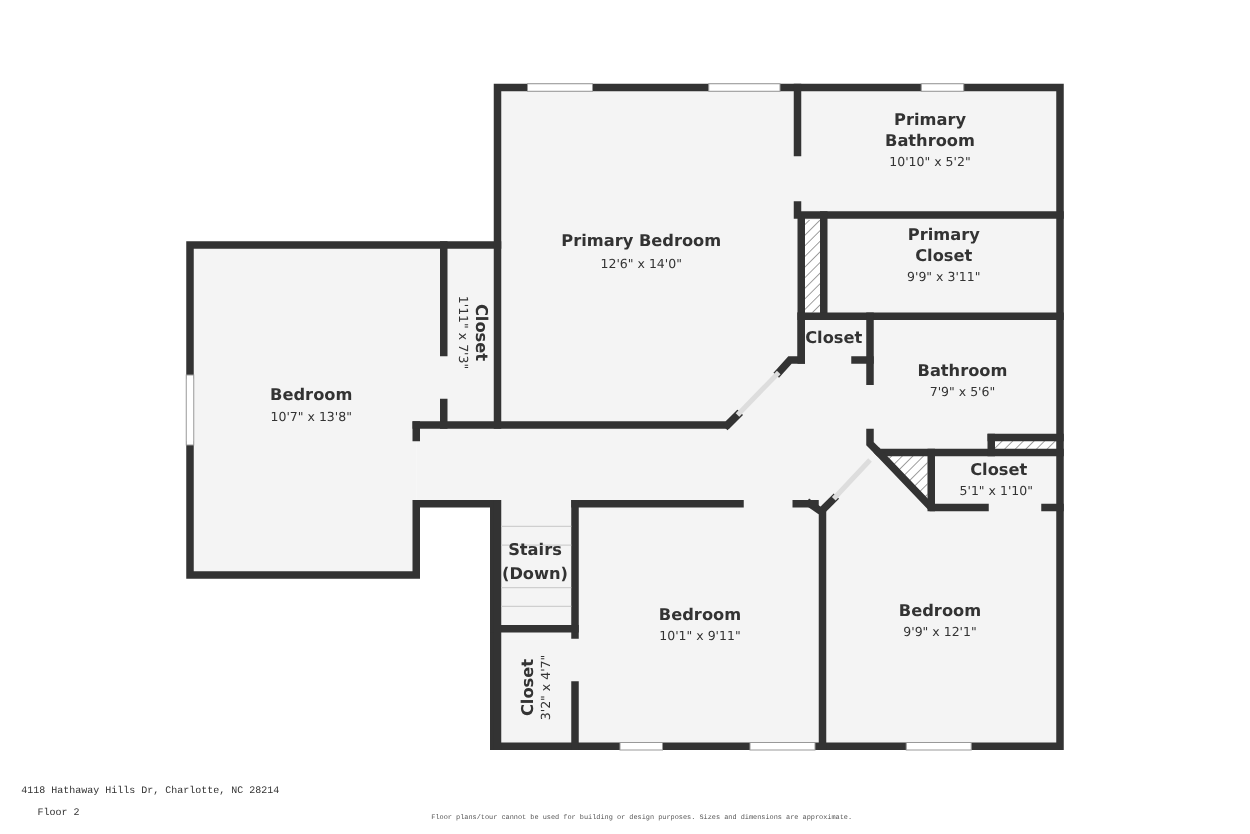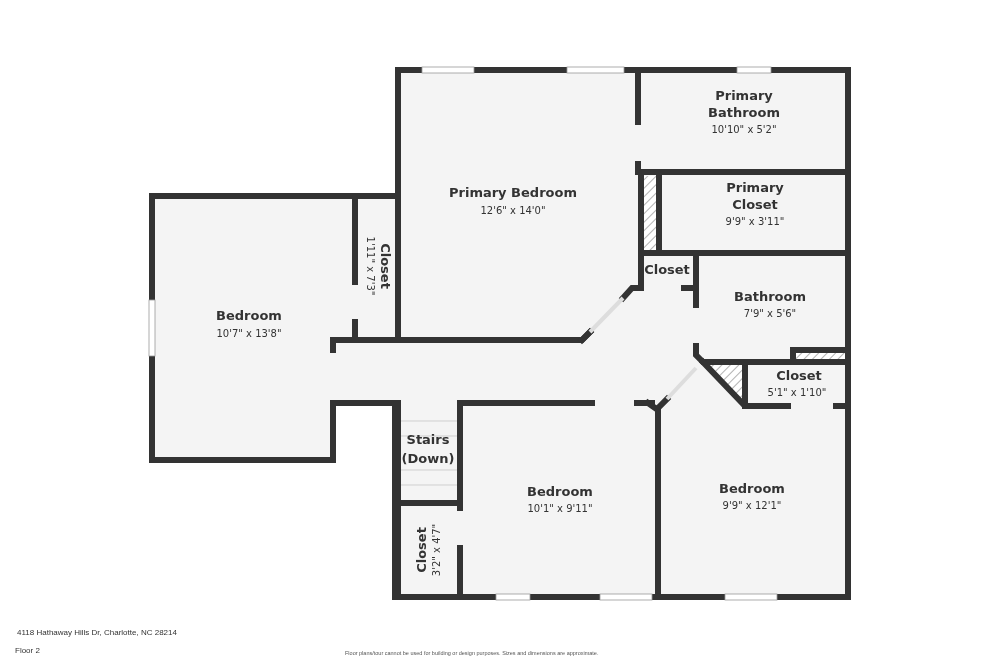--- a/index.html
+++ b/index.html
@@ -3,23 +3,23 @@
 <meta charset="utf-8">
 <style>
   html,body{margin:0;padding:0;background:#ffffff;}
   body{width:1000px;height:667px;position:relative;overflow:hidden;font-family:"DejaVu Sans","Liberation Sans",sans-serif;}
   #plan{position:absolute;left:0;top:0;width:1000px;height:667px;}
   .room-fill{fill:#f4f4f4;}
   .wall{stroke:#333333;stroke-width:6;fill:none;stroke-linecap:square;}
   .stair-line{stroke:#cfcfcf;stroke-width:1;}
   .rname{font-family:"DejaVu Sans","Liberation Sans",sans-serif;font-size:13px;font-weight:bold;fill:#333333;text-anchor:middle;}
   .rdim{font-family:"DejaVu Sans","Liberation Sans",sans-serif;font-size:10px;fill:#333333;text-anchor:middle;}
-  .footer{position:absolute;font-family:Liberation Sans, sans-serif;color:#333333;text-align:right;}
+  .footer{position:absolute;font-family:Liberation Mono, monospace;color:#333333;text-align:right;}
   .addr{left:17px;top:628px;font-size:8px;}
-  .floor{left:15px;top:646px;font-size:8px;}
+  .floor{left:30px;top:646px;font-size:8px;}
   .disc{left:345px;top:650px;font-size:5.5px;color:#555555;}
 </style>
 </head>
 <body>
 
 <svg id="plan" viewBox="0 0 1000 667" xmlns="http://www.w3.org/2000/svg">
   <defs>
     <pattern id="hatch" width="6" height="6" patternUnits="userSpaceOnUse" patternTransform="rotate(45)">
       <rect width="6" height="6" fill="#ffffff"></rect>
       <line x1="0" y1="0" x2="0" y2="6" stroke="#999999" stroke-width="1.5"></line>

